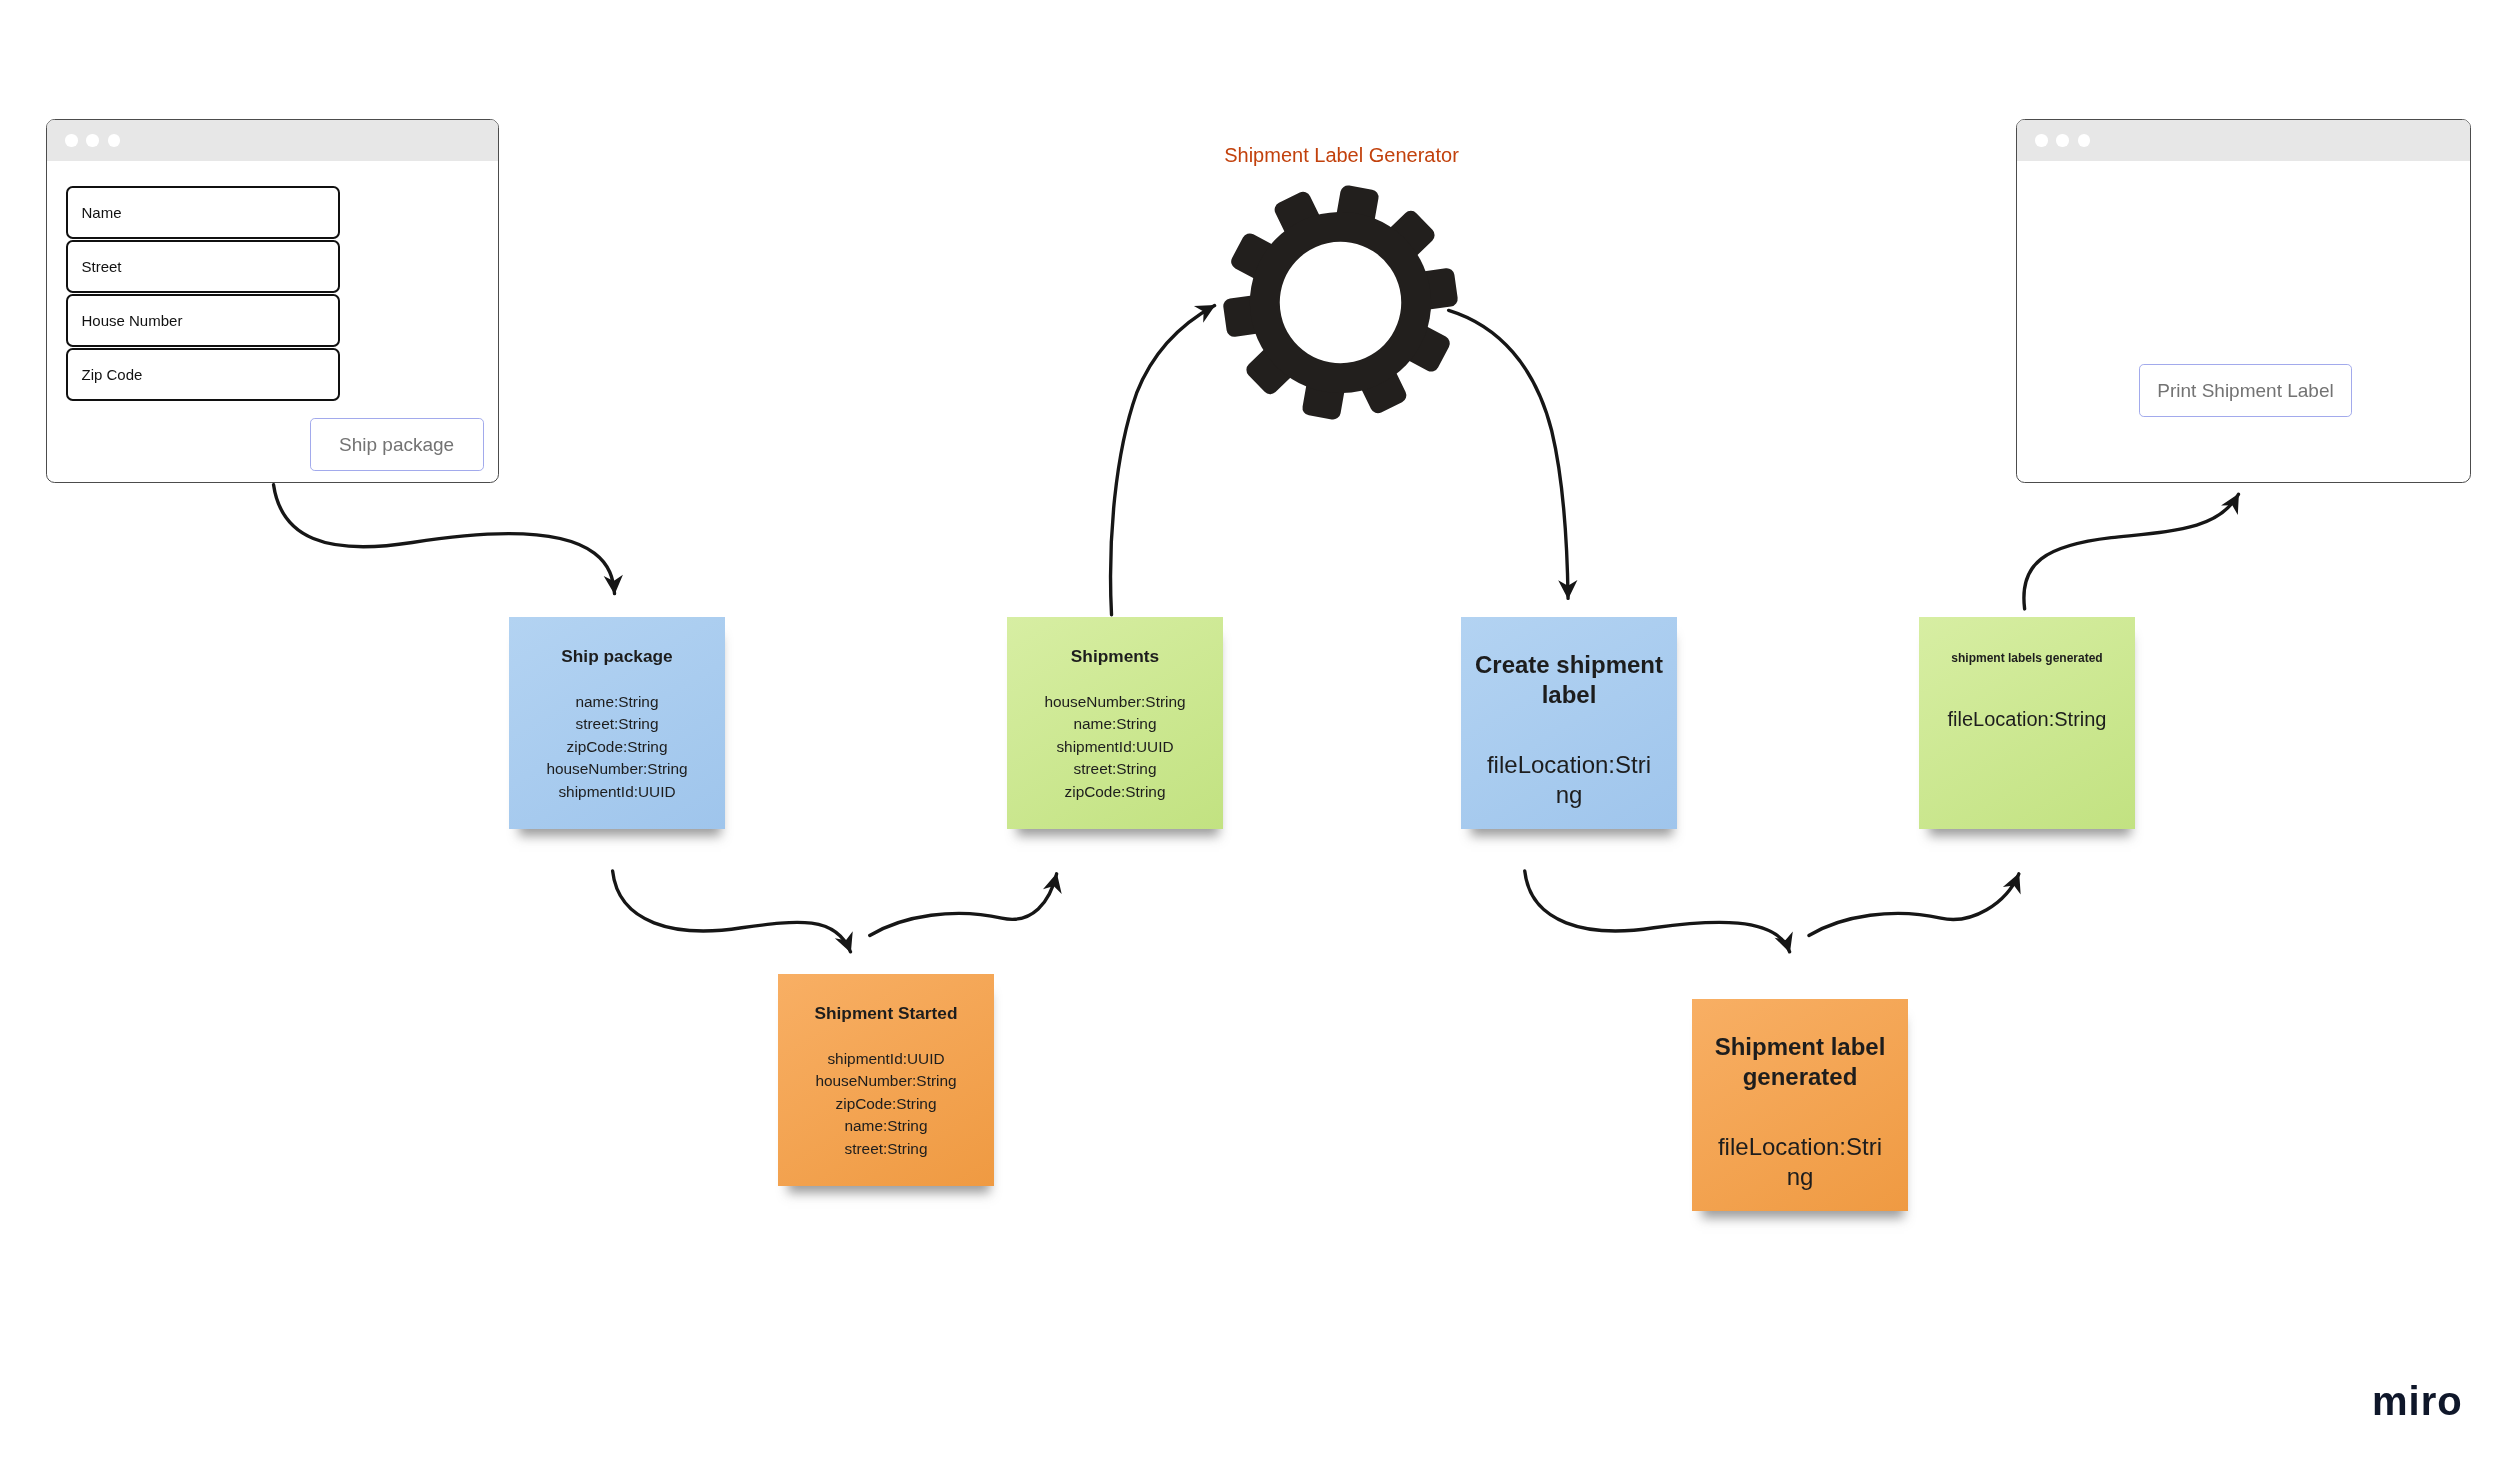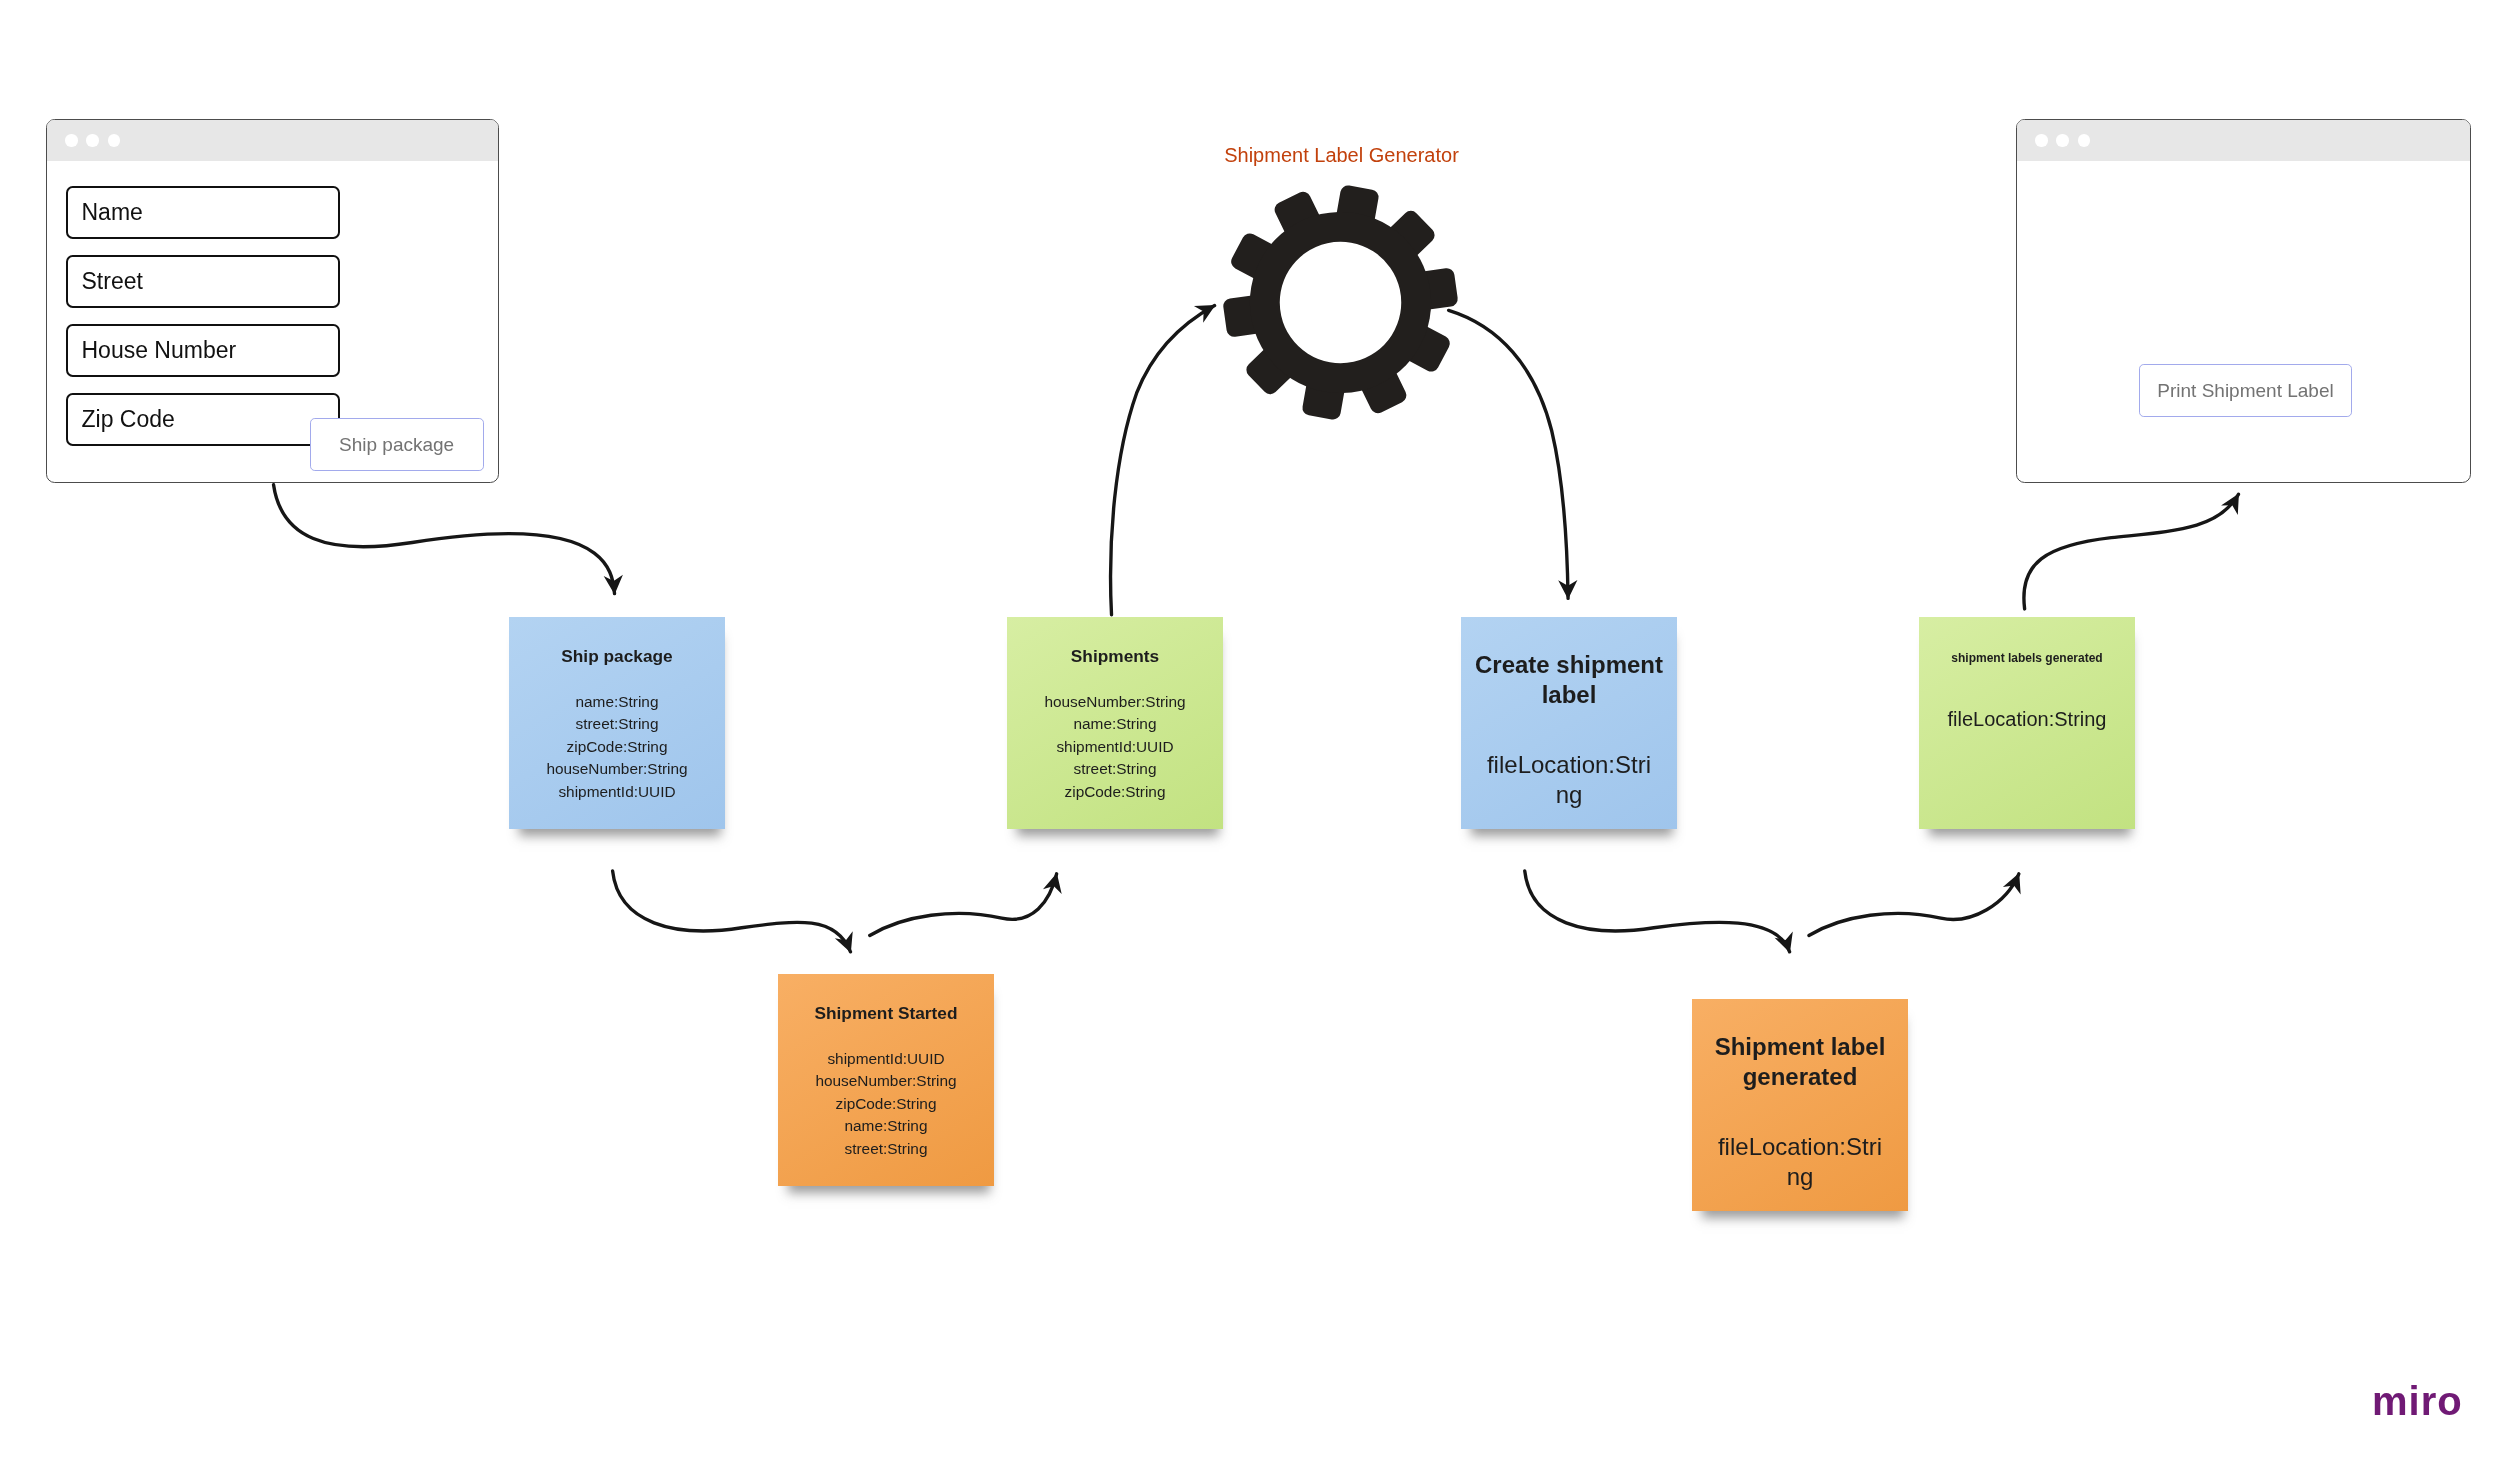--- a/index.html
+++ b/index.html
@@ -28,27 +28,27 @@
     padding-left: 18.3px; gap: 8.7px;
   }
   .dot { width: 12.5px; height: 12.5px; border-radius: 50%; background: #ffffff; }
 
   #left-window  { left: 46px;  top: 119px; }
   #right-window { left: 2016px; top: 119px; width: 455px; }
 
   .fields { position: absolute; left: 19px; top: 66px; width: 274px; }
   .field {
     height: 53px;
-    margin-bottom: 16px;
+    margin-bottom: 1px;
     border: 2.4px solid #101010;
     border-radius: 6.7px;
     background: #ffffff;
     display: flex; align-items: center;
     padding-left: 13.5px;
-    font-size: 23px;
+    font-size: 15px;
     color: #111111;
   }
   .ui-button {
     position: absolute;
     height: 53px;
     background: #ffffff;
     border: 1.9px solid #a2aaec;
     border-radius: 4.8px;
     display: flex; align-items: center; justify-content: center;
     font-size: 19px;
@@ -94,21 +94,21 @@
   #sticky-shipment-started        { left: 778px;  top: 974px; }
   #sticky-label-generated         { left: 1692px; top: 999px; }
 
   
   #connectors { position: absolute; left: 0; top: 0; }
 
   
   #watermark {
     position: absolute; left: 2372px; top: 1379px;
     font-size: 40px; font-weight: bold; letter-spacing: 1px;
-    color: #701a75;
+    color: #0f172a;
   }
 </style>
 </head>
 <body>
 
 <svg id="connectors" width="2512" height="1477" viewBox="0 0 2608 1533">
   <defs>
     <marker id="ah" markerUnits="userSpaceOnUse" markerWidth="26" markerHeight="26" refX="22" refY="13" orient="auto">
       <path d="M3,3 L23,13 L3,23 L9,13 Z" fill="#161616"></path>
     </marker>

